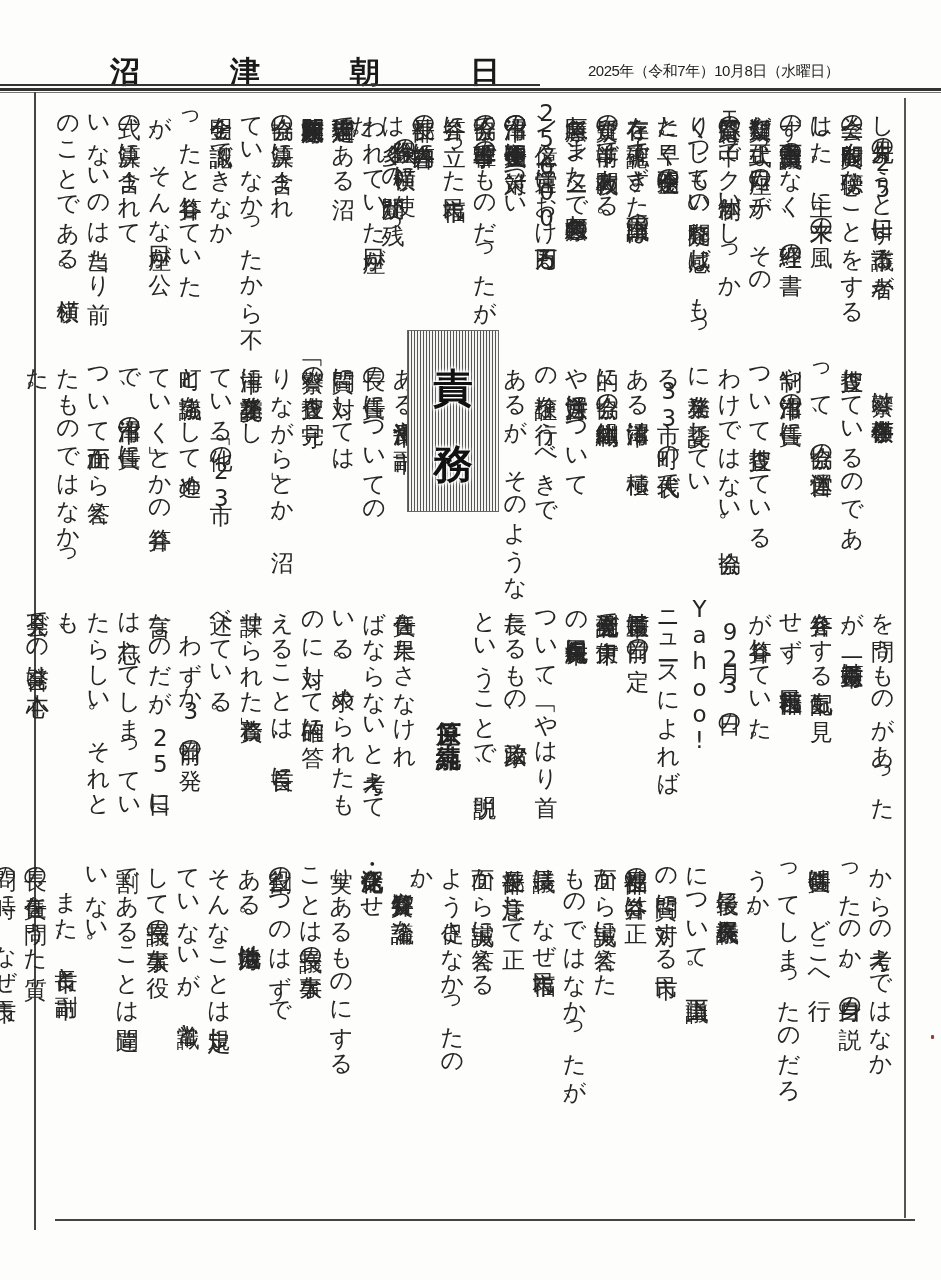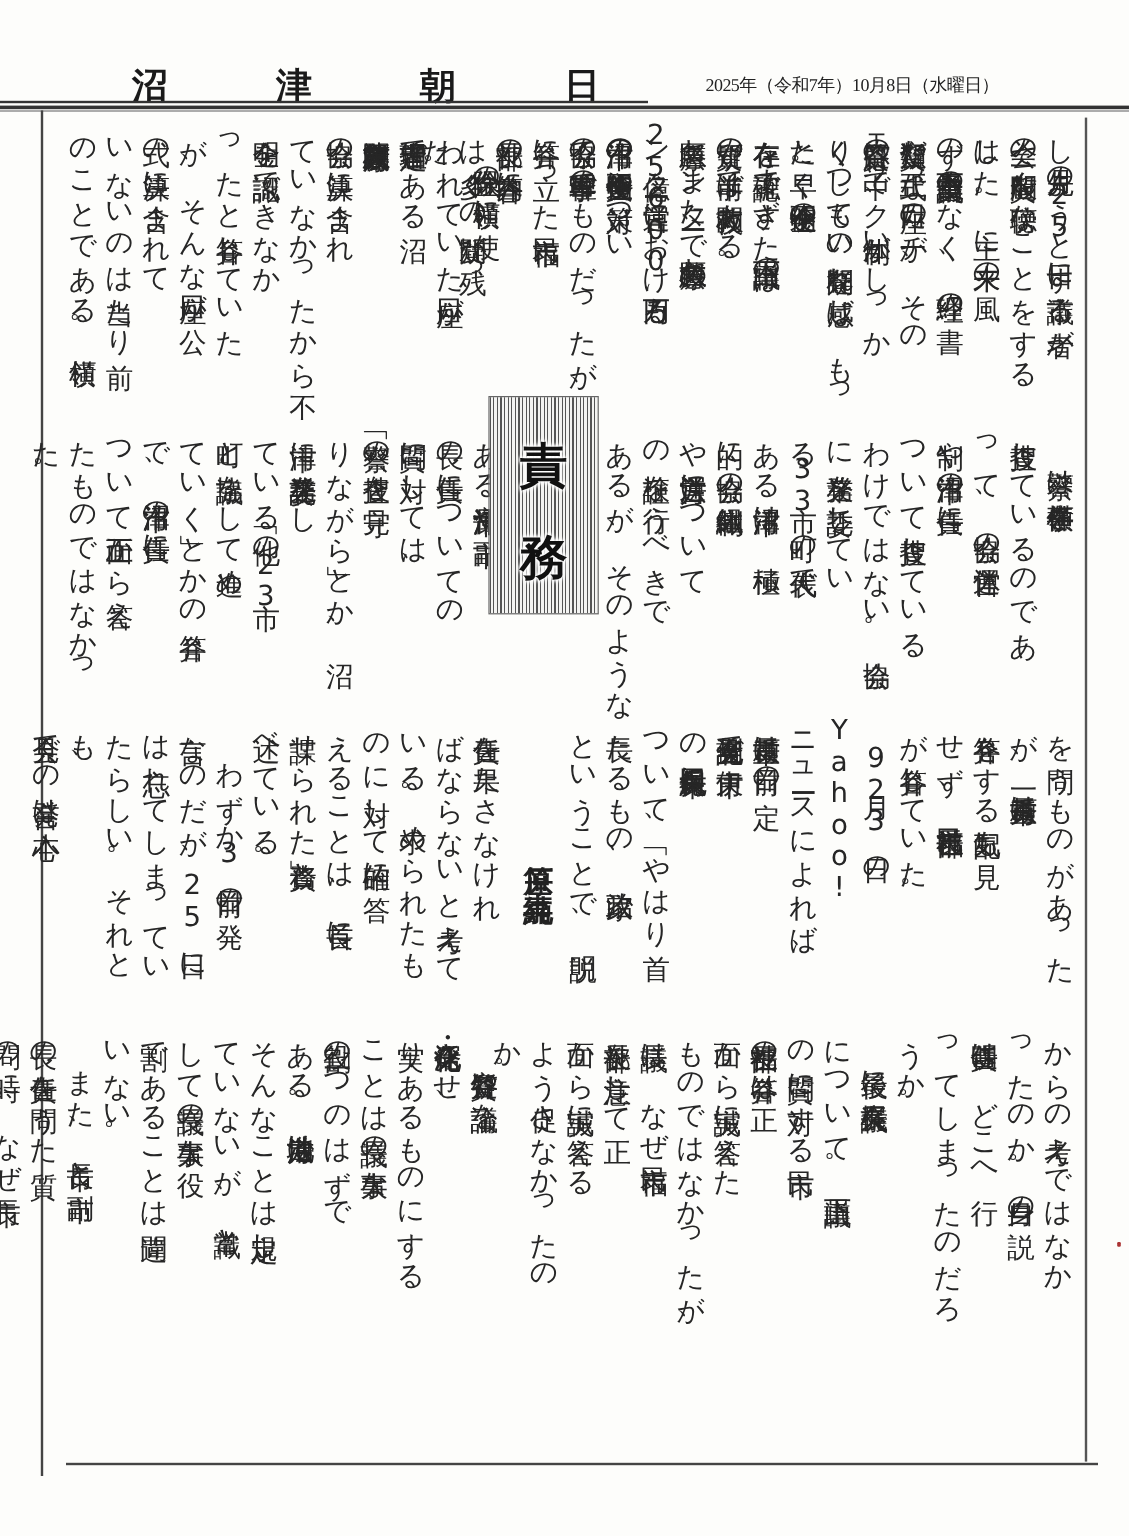--- a/index.html
+++ b/index.html
@@ -4,21 +4,21 @@
 <style>
   html, body { margin:0; padding:0; background:#fdfdfb; }
   body { width:941px; height:1280px; position:relative; overflow:hidden;
          font-family:"DejaVu Sans", sans-serif; color:#222; }
   .masthead { position:absolute; left:0; top:0; width:941px; height:92px; }
   .paper-name { position:absolute; left:110px; top:52px; width:390px; display:flex;
                 justify-content:space-between; font-family:"DejaVu Serif", serif;
                 font-size:30px; font-weight:bold; letter-spacing:0; color:#1a1a1a; }
   .paper-name span { display:block; }
   .date { position:absolute; left:588px; top:62px; font-size:15px; color:#222;
-          font-family:Liberation Serif, serif; letter-spacing:-0.5px; }
+          font-family:Liberation Sans, sans-serif; letter-spacing:-0.5px; }
   .rule-top-thick { position:absolute; left:0; top:88px; width:941px; height:3px; background:#333; }
   .rule-top-thin  { position:absolute; left:0; top:92px; width:941px; height:1px; background:#777; }
   .rule-under-name{ position:absolute; left:0; top:84px; width:540px; height:2px; background:#333; }
   .frame-left  { position:absolute; left:34px; top:92px; width:2px; height:1138px; background:#444; }
   .frame-right { position:absolute; left:904px; top:98px; width:2px; height:1120px; background:#555; }
   .rule-bottom { position:absolute; left:55px; top:1219px; width:860px; height:2px; background:#444; }
 
   
   .grp { position:absolute; writing-mode:vertical-rl; text-orientation:upright;
          font-size:23px; line-height:30.6px; color:#262626; letter-spacing:0.2px; }

